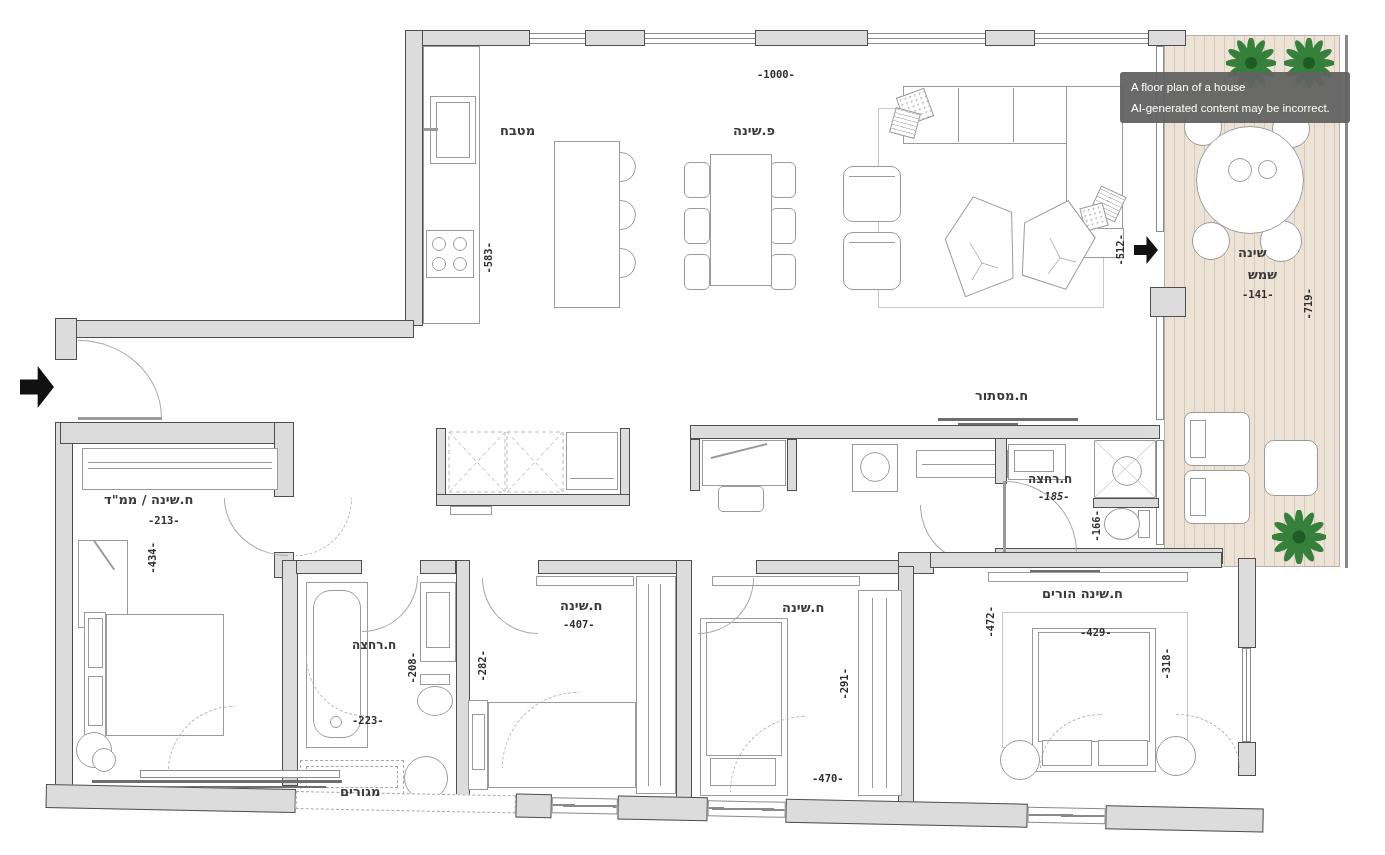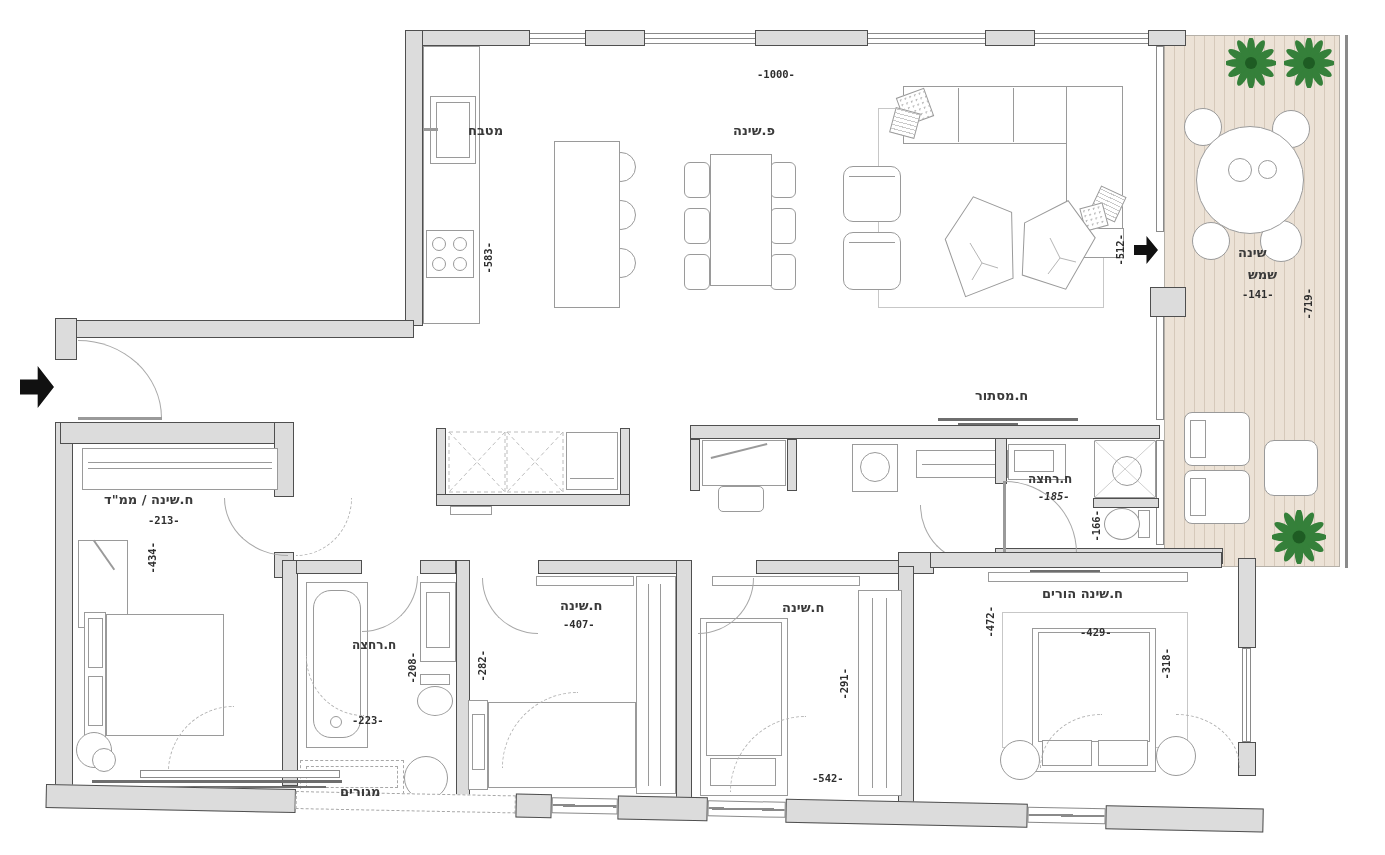--- a/index.html
+++ b/index.html
@@ -289,21 +289,21 @@
     <div class="mistor-dash" style="left:250px;width:220px;height:18px;top:2px;"></div>
     <div class="wall" style="left:470px;width:36px;"></div>
     <div class="win-h" style="left:506px;width:66px;height:16px;top:3px;"></div>
     <div class="wall" style="left:572px;width:90px;"></div>
     <div class="win-h" style="left:662px;width:78px;height:16px;top:3px;"></div>
     <div class="wall" style="left:740px;width:242px;"></div>
     <div class="win-h" style="left:982px;width:78px;height:16px;top:3px;"></div>
     <div class="wall" style="left:1060px;width:158px;"></div>
   </div>
 
-  <div class="rlabel" style="left:468px;top:123px;">מטבח</div>
+  <div class="rlabel" style="left:500px;top:123px;">מטבח</div>
   <div class="rlabel" style="left:733px;top:123px;">פ.שינה</div>
   <div class="rlabel" style="left:975px;top:388px;">ח.מסתור</div>
   <div class="rlabel" style="left:1238px;top:245px;">שינה</div>
   <div class="rlabel" style="left:1248px;top:267px;">שמש</div>
   <div class="rlabel" style="left:104px;top:492px;">ח.שינה / ממ"ד</div>
   <div class="rlabel sm" style="left:1028px;top:472px;">ח.רחצה</div>
   <div class="rlabel sm" style="left:352px;top:638px;">ח.רחצה</div>
   <div class="rlabel" style="left:560px;top:598px;">ח.שינה</div>
   <div class="rlabel" style="left:782px;top:600px;">ח.שינה</div>
   <div class="rlabel" style="left:1042px;top:586px;">ח.שינה הורים</div>
@@ -316,19 +316,23 @@
   <div class="dim v" style="left:1302px;top:288px;">-719-</div>
   <div class="dim" style="left:148px;top:514px;">-213-</div>
   <div class="dim v" style="left:146px;top:542px;">-434-</div>
   <div class="dim" style="left:1038px;top:490px;font-style:italic;">-185-</div>
   <div class="dim v" style="left:1090px;top:510px;">-166-</div>
   <div class="dim" style="left:563px;top:618px;">-407-</div>
   <div class="dim v" style="left:476px;top:650px;">-282-</div>
   <div class="dim v" style="left:406px;top:652px;">-208-</div>
   <div class="dim" style="left:352px;top:714px;">-223-</div>
   <div class="dim v" style="left:838px;top:668px;">-291-</div>
-  <div class="dim" style="left:812px;top:772px;">-542-</div>
+  <div class="dim" style="left:812px;top:772px;">-470-</div>
   <div class="dim v" style="left:984px;top:606px;">-472-</div>
   <div class="dim" style="left:1080px;top:626px;">-429-</div>
   <div class="dim v" style="left:1160px;top:648px;">-318-</div>
 
+  <div class="tooltip">
+    <div class="tl1">A floor plan of a house</div>
+    <div class="tl2">AI-generated content may be incorrect.</div>
+  </div>
 
 </div>
 
 </body></html>

